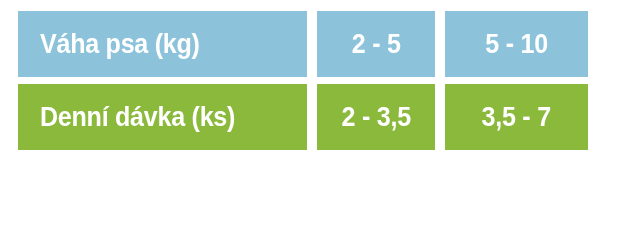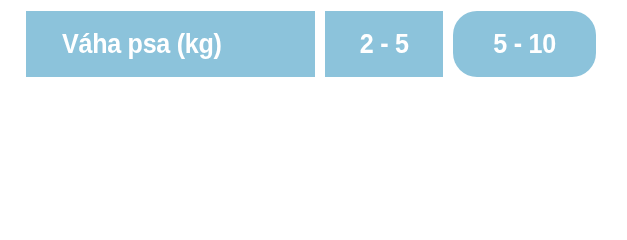--- a/index.html
+++ b/index.html
@@ -35,32 +35,30 @@
   .cell {
     display: flex;
     align-items: center;
     box-sizing: border-box;
     height: 100%;
   }
 
   .cell-label {
     width: 289px;
     justify-content: flex-start;
-    padding-left: 36px;
-    margin-left: 8px;
+    padding-left: 22px;
   }
 
   .cell-value {
     width: 118px;
     justify-content: center;
   }
 
   .cell-value.last {
     width: 143px;
-    border-radius: 24px;
   }
 
   .row-weight .cell {
     background: #8cc3db;
   }
 
   .row-dose .cell {
     background: #8bb93c;
   }
 
@@ -90,14 +88,25 @@
       <span class="cell-text">Váha psa (kg)</span>
     </div>
     <div class="cell cell-value">
       <span class="cell-text">2 - 5</span>
     </div>
     <div class="cell cell-value last">
       <span class="cell-text">5 - 10</span>
     </div>
   </div>
 
+  <div class="table-row row-dose">
+    <div class="cell cell-label">
+      <span class="cell-text">Denní dávka (ks)</span>
+    </div>
+    <div class="cell cell-value">
+      <span class="cell-text">2 - 3,5</span>
+    </div>
+    <div class="cell cell-value last">
+      <span class="cell-text">3,5 - 7</span>
+    </div>
+  </div>
 
 </div>
 
 </body></html>

